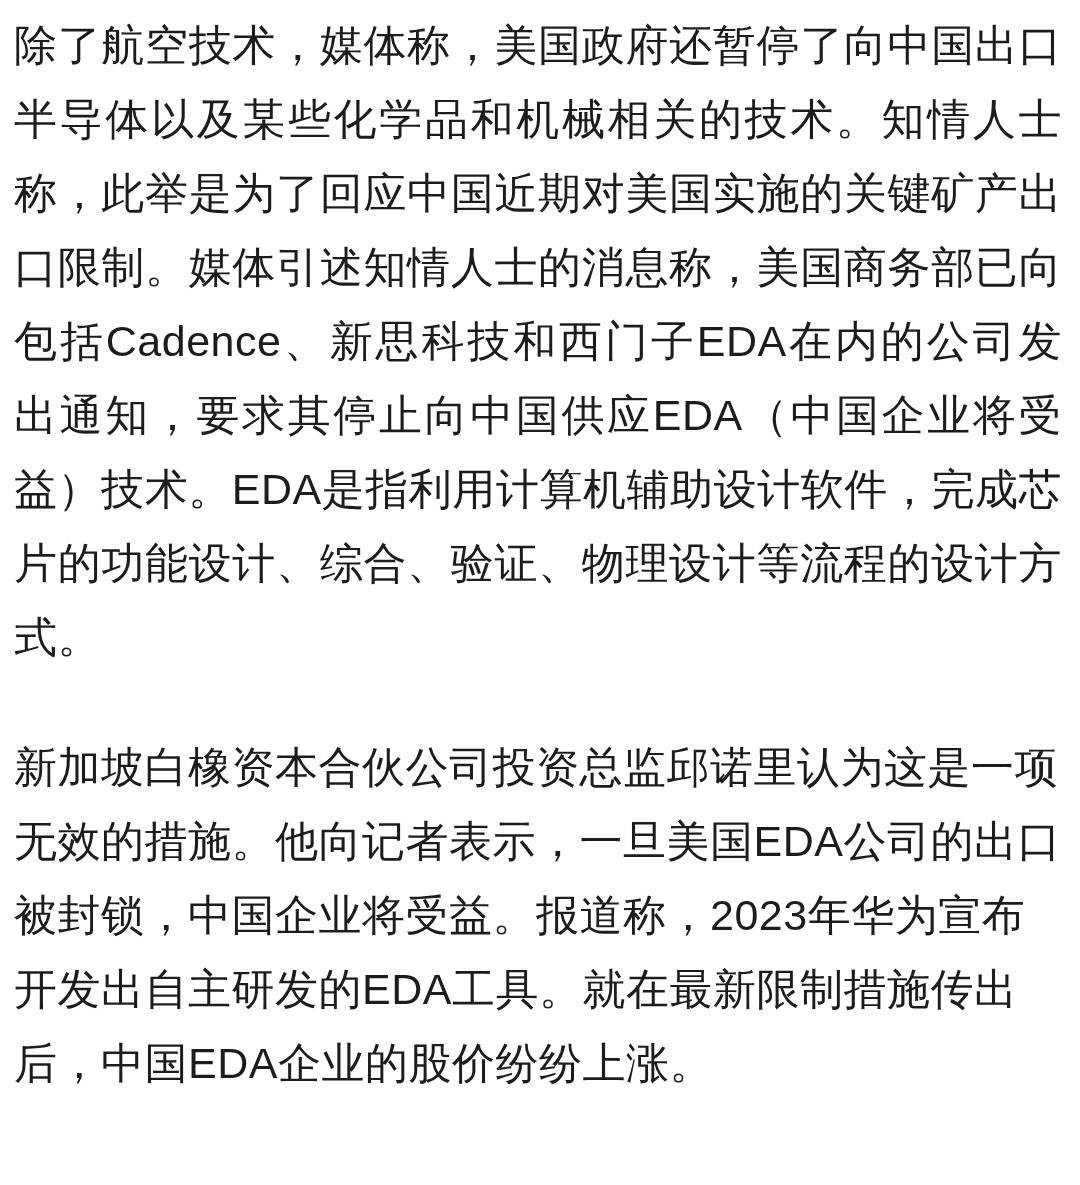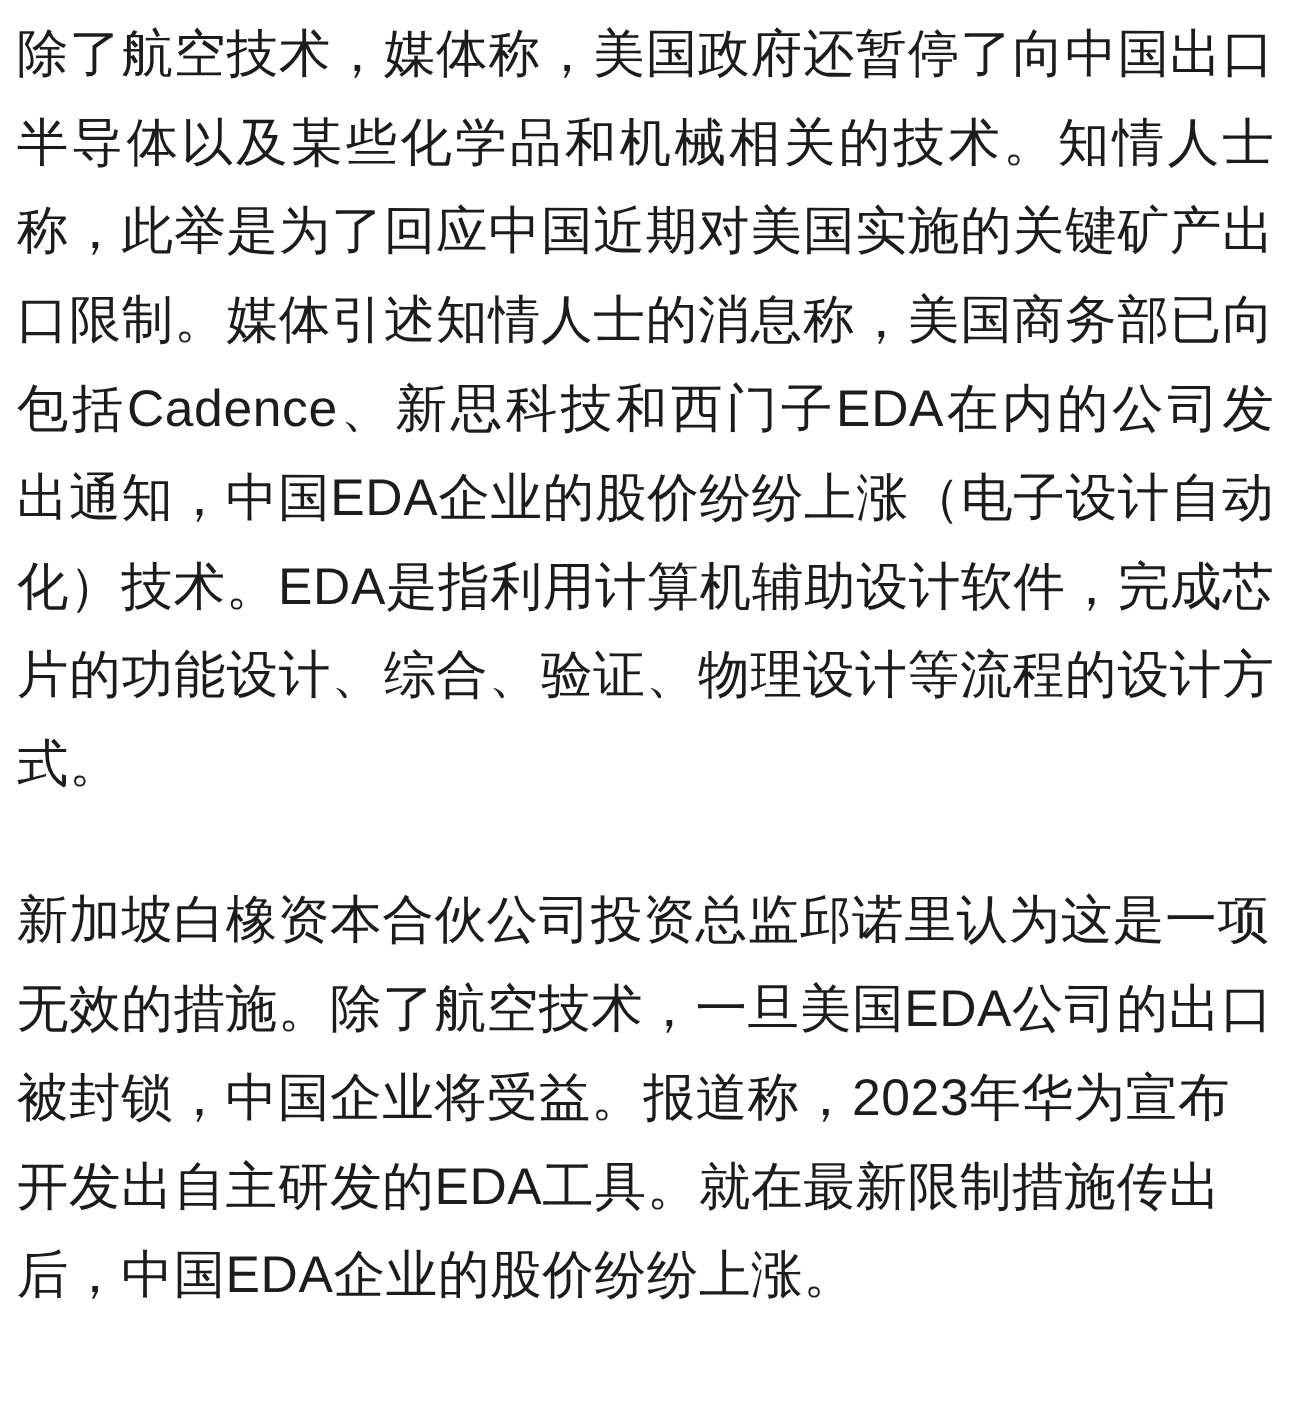--- a/index.html
+++ b/index.html
@@ -33,15 +33,15 @@
     margin-top: 56px;
   }
   .para-last {
     text-align: left;
   }
 </style>
 </head>
 <body>
 
 <div class="article">
-  <p class="para">除了航空技术，媒体称，美国政府还暂停了向中国出口半导体以及某些化学品和机械相关的技术。知情人士称，此举是为了回应中国近期对美国实施的关键矿产出口限制。媒体引述知情人士的消息称，美国商务部已向包括Cadence、新思科技和西门子EDA在内的公司发出通知，中国EDA企业的股价纷纷上涨（电子设计自动化）技术。EDA是指利用计算机辅助设计软件，完成芯片的功能设计、综合、验证、物理设计等流程的设计方式。</p>
-  <p class="para para-last">新加坡白橡资本合伙公司投资总监邱诺里认为这是一项无效的措施。除了航空技术，一旦美国EDA公司的出口被封锁，中国企业将受益。报道称，2023年华为宣布开发出自主研发的EDA工具。就在最新限制措施传出后，中国EDA企业的股价纷纷上涨。</p>
+  <p class="para">除了航空技术，媒体称，美国政府还暂停了向中国出口半导体以及某些化学品和机械相关的技术。知情人士称，此举是为了回应中国近期对美国实施的关键矿产出口限制。媒体引述知情人士的消息称，美国商务部已向包括Cadence、新思科技和西门子EDA在内的公司发出通知，要求其停止向中国供应EDA（中国企业将受益）技术。EDA是指利用计算机辅助设计软件，完成芯片的功能设计、综合、验证、物理设计等流程的设计方式。</p>
+  <p class="para para-last">新加坡白橡资本合伙公司投资总监邱诺里认为这是一项无效的措施。他向记者表示，一旦美国EDA公司的出口被封锁，中国企业将受益。报道称，2023年华为宣布开发出自主研发的EDA工具。就在最新限制措施传出后，中国EDA企业的股价纷纷上涨。</p>
 </div>
 
 </body></html>

